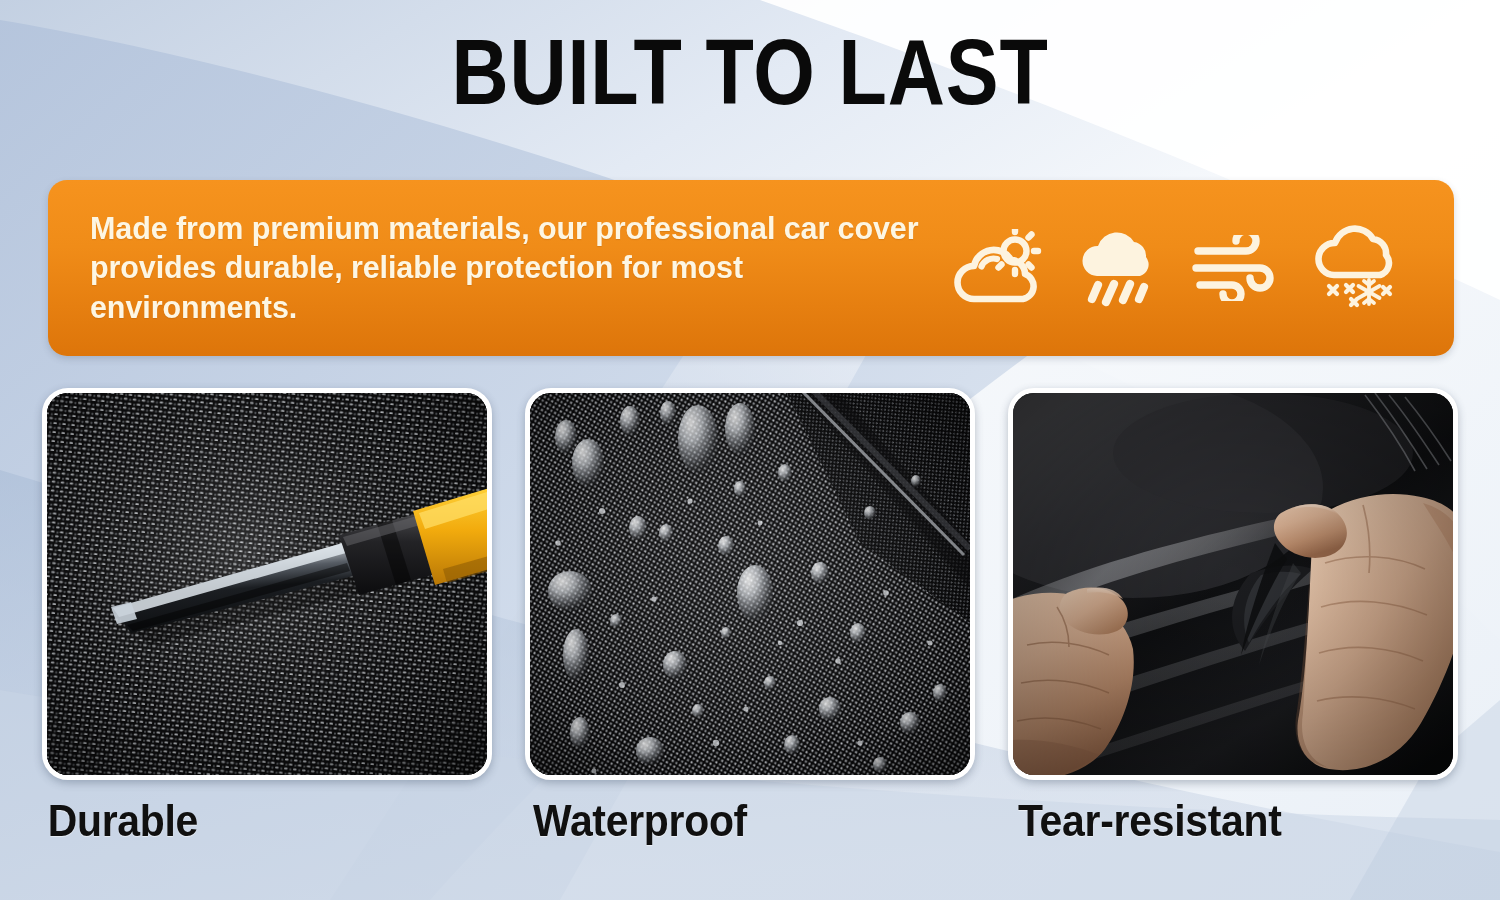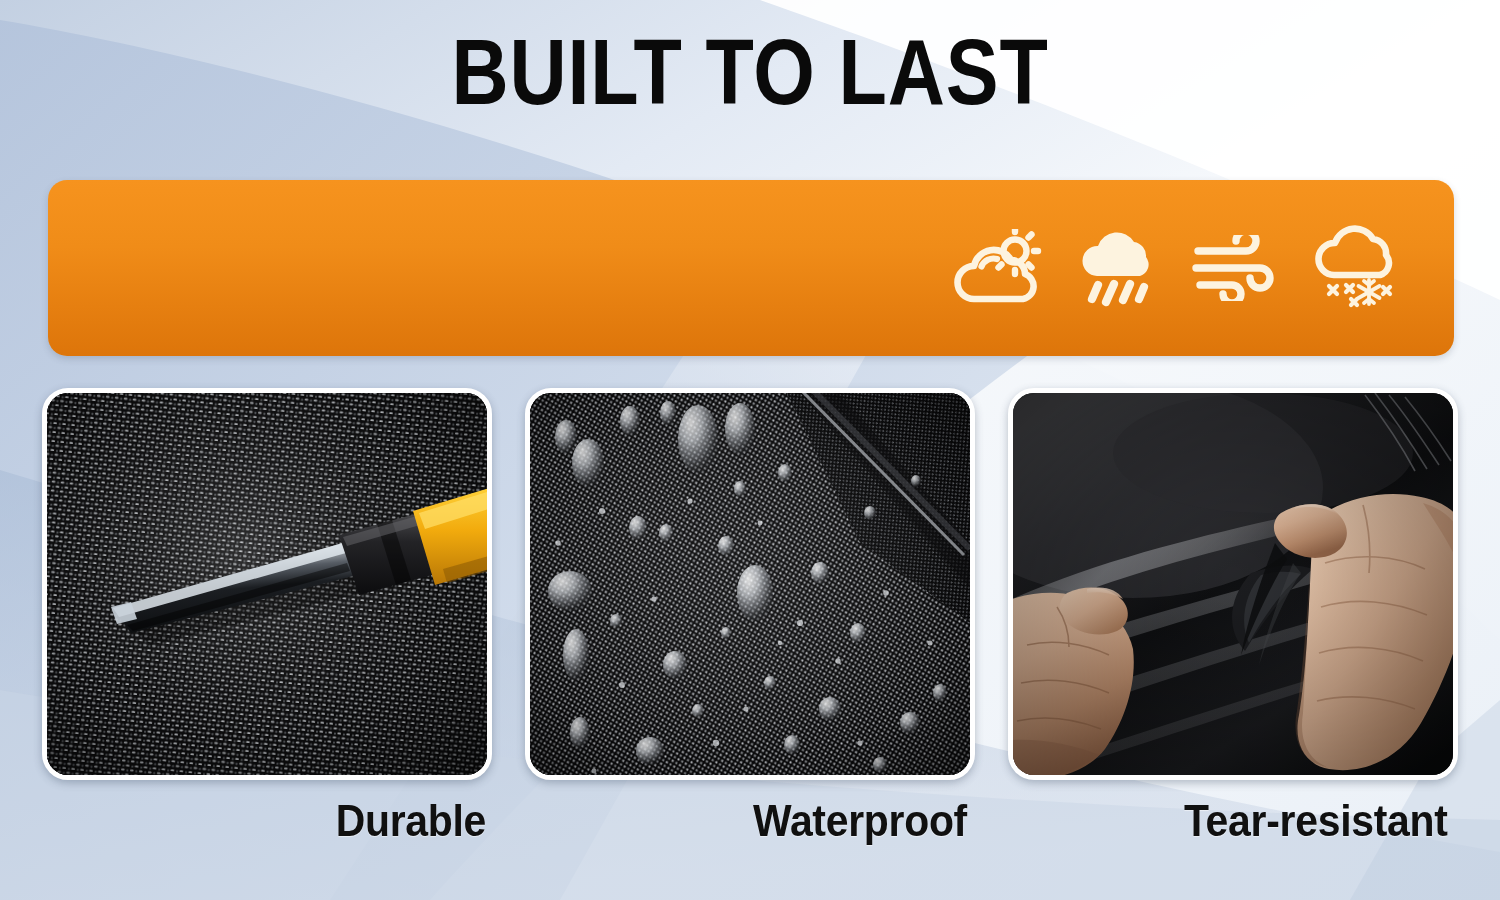--- a/index.html
+++ b/index.html
@@ -65,21 +65,21 @@
   .wicon{ display:block; }
 
   
   .cards{
     position:absolute;
     left:0; top:388px; width:1500px;
     display:flex;
     justify-content:space-between;
     padding:0 42px;
   }
-  .card-col{ width:450px; display:flex; flex-direction:column; align-items:flex-end; }
+  .card-col{ width:450px; display:flex; flex-direction:column; align-items:flex-start; }
   .card{
     width:450px; height:392px;
     border:5px solid #ffffff;
     border-radius:26px;
     overflow:hidden;
     position:relative;
     box-shadow:0 3px 8px rgba(40,55,80,0.30);
     background:#111;
   }
   .photo{ position:absolute; inset:0; width:100%; height:100%; display:block; }
@@ -141,20 +141,21 @@
     <path d="M760,0 L1500,0 L1500,300 C1180,150 930,60 760,0 Z" fill="#ffffff" opacity="0.92"></path>
 
     <path d="M1430,760 L1500,700 L1500,900 L1350,900 Z" fill="#b9c8de" opacity="0.35"></path>
   </svg>
 </div>
 
 <div class="title">BUILT TO LAST</div>
 
 <div class="banner">
 
+  <div class="banner-text">Made from premium materials, our professional car cover provides durable, reliable protection for most environments.</div>
 
   <div class="banner-icons">
 
     <svg class="wicon" width="92" height="78" viewBox="0 0 92 78">
       <g fill="none" stroke="#fdf3df" stroke-width="6.4" stroke-linecap="round">
         <circle cx="63" cy="22" r="11.5"></circle>
         <path d="M63 3 L63 -1"></path>
         <path d="M76.5 8.5 L79.5 5.5"></path>
         <path d="M82 22 L86 22"></path>
         <path d="M76.5 35.5 L79.5 38.5"></path>

